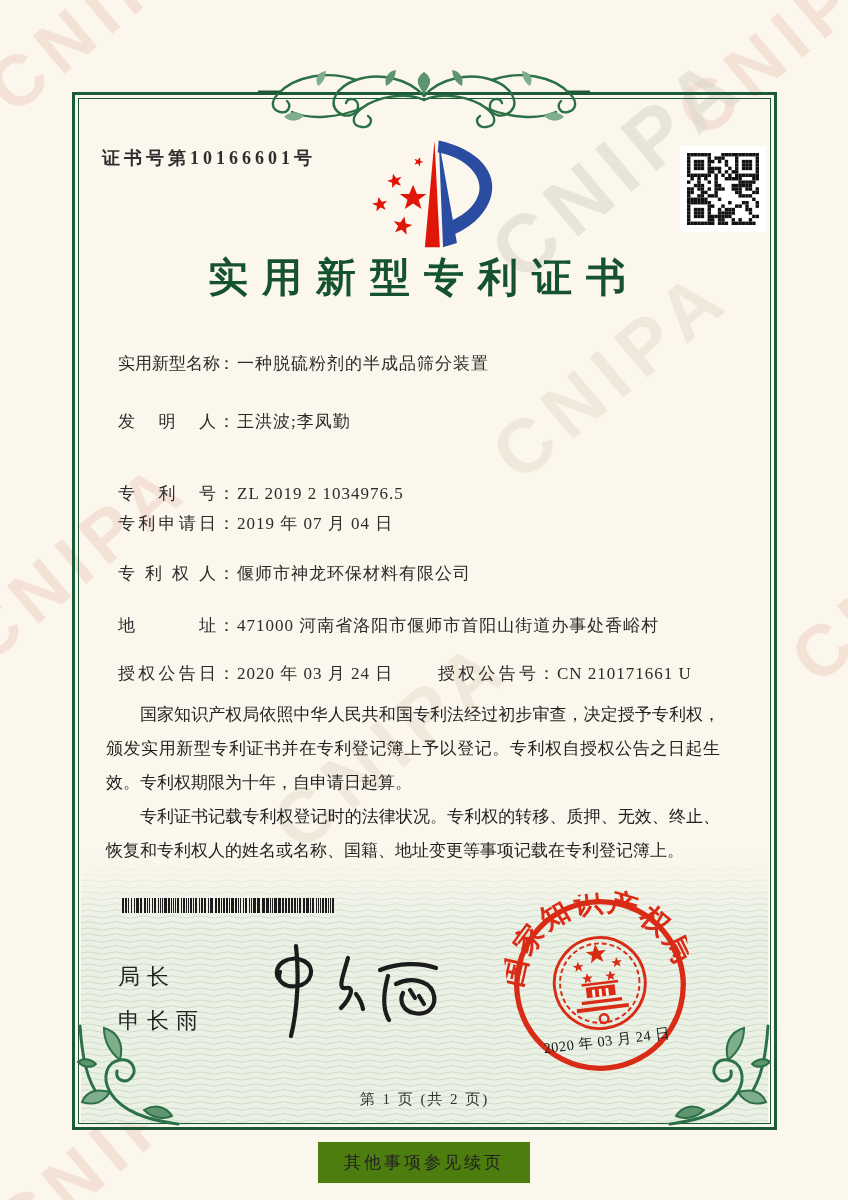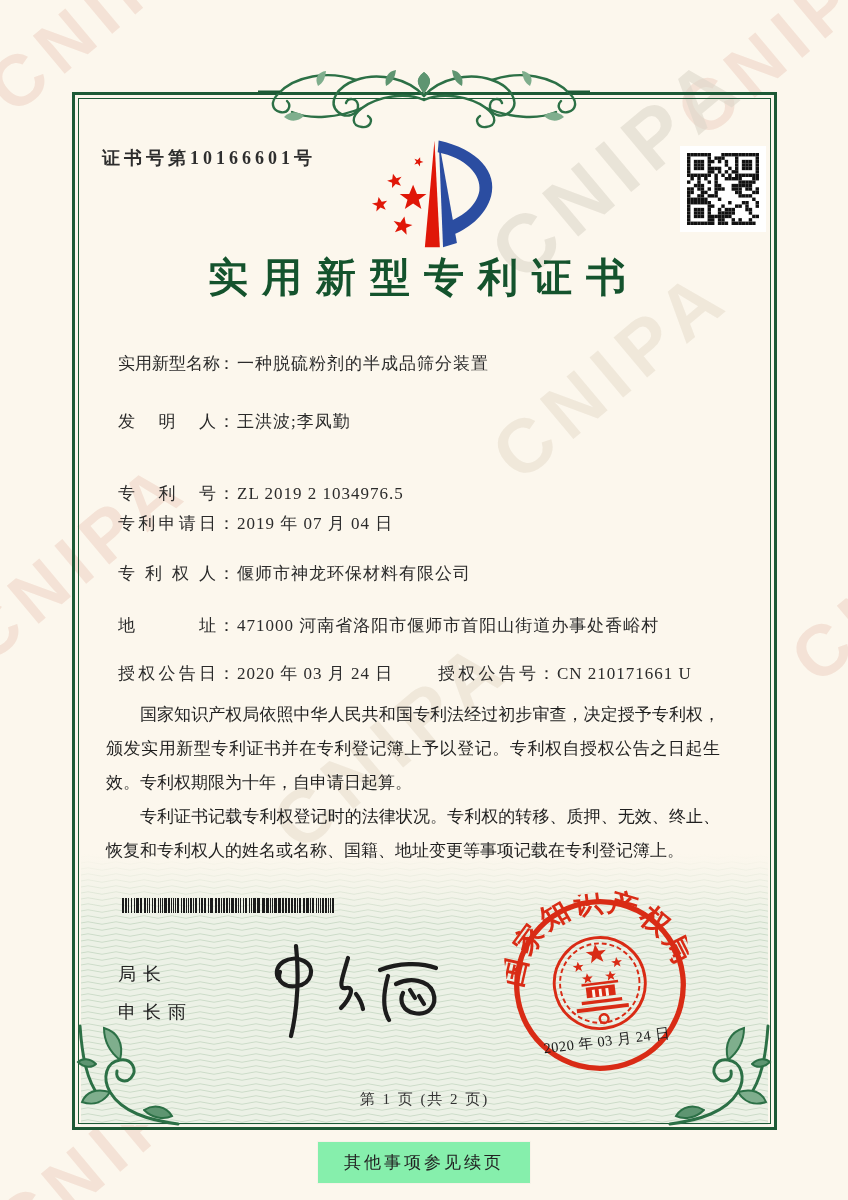--- a/index.html
+++ b/index.html
@@ -34,27 +34,27 @@
   .flabel{display:inline-block;width:98px;text-align:justify;text-align-last:justify;
       vertical-align:bottom;}
   .colon{display:inline-block;margin:0 2px 0 2px;}
   .fvalue{letter-spacing:1px;}
   .pair2{position:absolute;left:320px;top:0;}
   
   .paras{position:absolute;left:106px;top:698px;width:614px;font-size:17px;
       line-height:34px;color:#1f1f1f;text-align:justify;}
   .paras p{margin:0;text-indent:2em;}
   
-  .signer{position:absolute;left:118px;top:962px;font-size:18px;color:#222;
+  .signer{position:absolute;left:118px;top:962px;font-size:22px;color:#222;
       letter-spacing:7px;}
   .signer div{margin-bottom:14px;}
   .page-num{position:absolute;left:72px;top:1090px;width:705px;text-align:center;
       font-size:15px;color:#333;letter-spacing:2px;font-family:Liberation Serif, serif;}
   .cont-note{position:absolute;left:424px;top:1142px;transform:translateX(-50%);
-      background:#86efac;padding:9px 26px;font-size:17px;color:#222;
+      background:#4d7c0f;padding:9px 26px;font-size:17px;color:#222;
       letter-spacing:3px;box-shadow:0 0 0 1px rgba(0,0,0,0.02);}
   .seal-date{font-family:"Liberation Serif","DejaVu Serif",serif;}
   .qr-box{position:absolute;left:680px;top:146px;width:86px;height:86px;
       background:#ffffff;}
 </style>
 </head>
 <body>
 
 <div class="wm wm-pink" style="left:-34px;top:-30px;">CNIPA</div>
 <div class="wm wm-pink" style="left:656px;top:-6px;">CNIPA</div>

